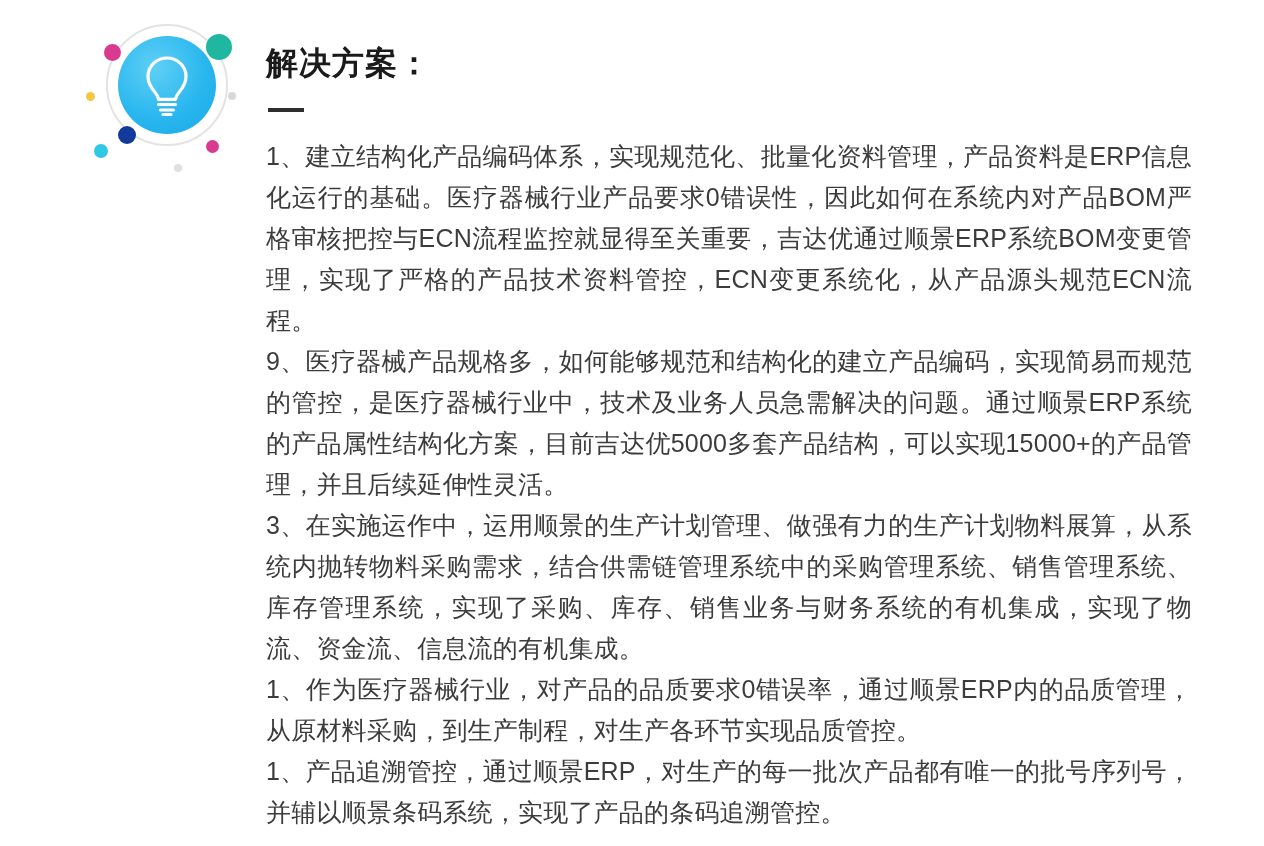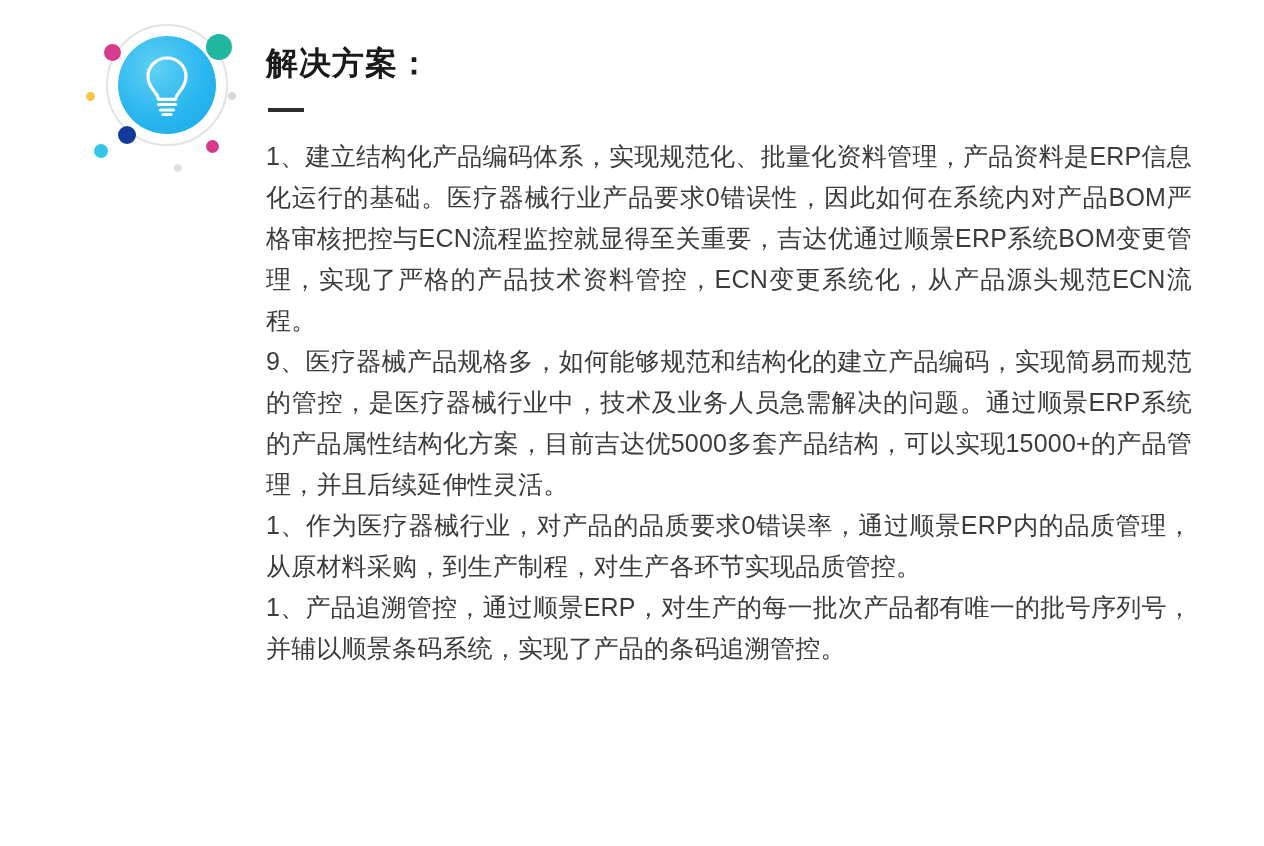--- a/index.html
+++ b/index.html
@@ -129,17 +129,18 @@
     <div class="dot dot-ghost1"></div>
     <div class="dot dot-ghost2"></div>
   </div>
 
   <div class="heading">解决方案：</div>
   <div class="heading-rule"></div>
 
   <div class="body-block">
     <p class="para">1、建立结构化产品编码体系，实现规范化、批量化资料管理，产品资料是ERP信息化运行的基础。医疗器械行业产品要求0错误性，因此如何在系统内对产品BOM严格审核把控与ECN流程监控就显得至关重要，吉达优通过顺景ERP系统BOM变更管理，实现了严格的产品技术资料管控，ECN变更系统化，从产品源头规范ECN流程。</p>
     <p class="para">9、医疗器械产品规格多，如何能够规范和结构化的建立产品编码，实现简易而规范的管控，是医疗器械行业中，技术及业务人员急需解决的问题。通过顺景ERP系统的产品属性结构化方案，目前吉达优5000多套产品结构，可以实现15000+的产品管理，并且后续延伸性灵活。</p>
+    <p class="para">3、在实施运作中，运用顺景的生产计划管理、做强有力的生产计划物料展算，从系统内抛转物料采购需求，结合供需链管理系统中的采购管理系统、销售管理系统、库存管理系统，实现了采购、库存、销售业务与财务系统的有机集成，实现了物流、资金流、信息流的有机集成。</p>
     <p class="para">1、作为医疗器械行业，对产品的品质要求0错误率，通过顺景ERP内的品质管理，从原材料采购，到生产制程，对生产各环节实现品质管控。</p>
     <p class="para">1、产品追溯管控，通过顺景ERP，对生产的每一批次产品都有唯一的批号序列号，并辅以顺景条码系统，实现了产品的条码追溯管控。</p>
   </div>
 
 </div>
 
 </body></html>

